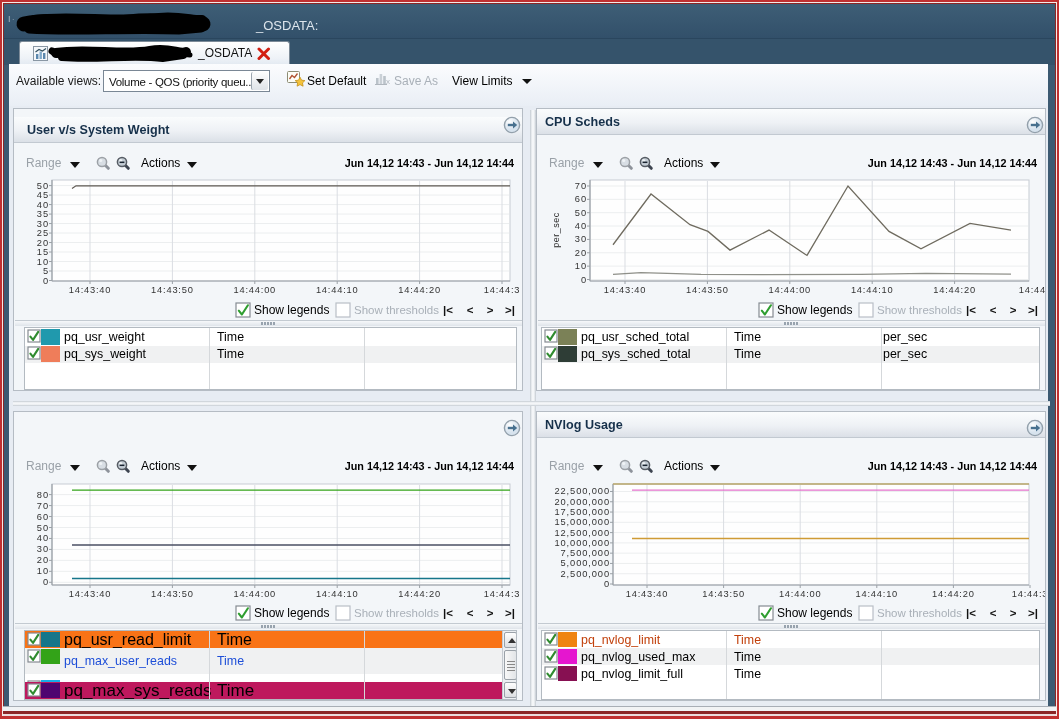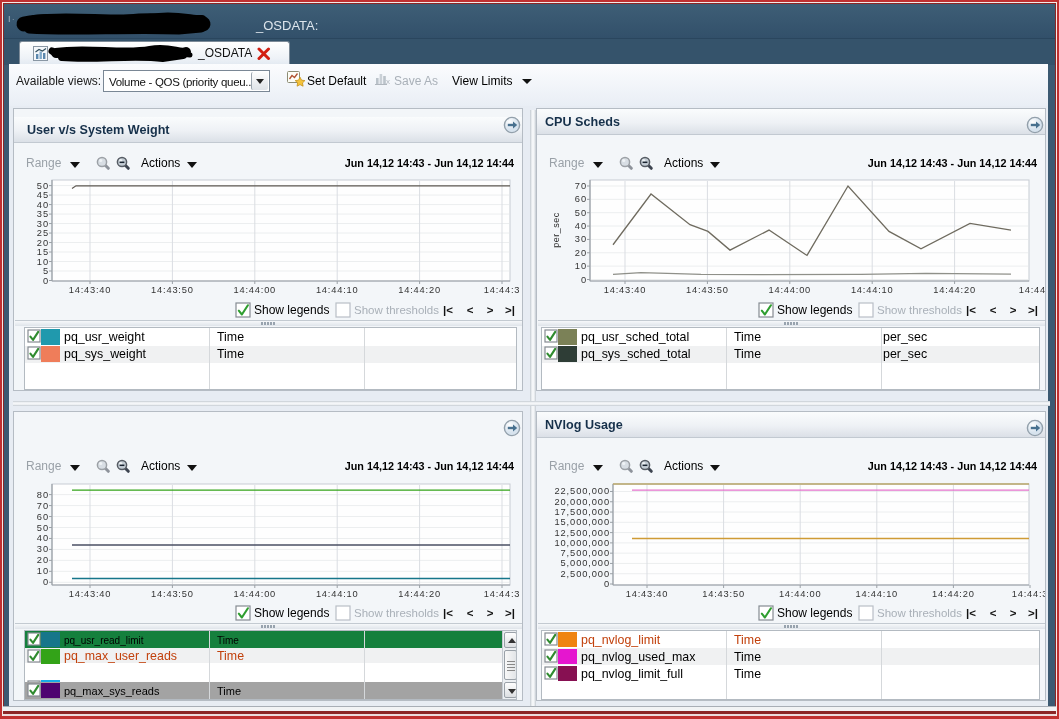--- a/index.html
+++ b/index.html
@@ -439,48 +439,48 @@
     </svg>
     <div style="position:absolute;left:1px;top:211px;width:508px;height:6px;background:linear-gradient(#f6f8fa,#dfe4ea);border-top:1px solid #c3cad1;"></div>
     <div style="position:absolute;left:247px;top:212px;width:16px;height:5px;">
       <span style="position:absolute;left:0px;top:1px;width:1.5px;height:3px;background:#98a3ae;"></span>
       <span style="position:absolute;left:3px;top:1px;width:1.5px;height:3px;background:#98a3ae;"></span>
       <span style="position:absolute;left:6px;top:1px;width:1.5px;height:3px;background:#98a3ae;"></span>
       <span style="position:absolute;left:9px;top:1px;width:1.5px;height:3px;background:#98a3ae;"></span>
       <span style="position:absolute;left:12px;top:1px;width:1.5px;height:3px;background:#98a3ae;"></span>
     </div>
     <div style="position:absolute;left:10px;top:218px;width:493px;height:70px;background:#fff;border:1px solid #b3bac1;overflow:hidden;">
-      <div style="position:absolute;left:0;top:0px;width:491px;height:17px;background:#15803d;font-size:10px;color:#000;">
+      <div style="position:absolute;left:0;top:0px;width:491px;height:17px;background:#f97316;font-size:16px;color:#000;">
         <svg width="16" height="16" style="position:absolute;left:2px;top:0.5px">
           <rect x="1" y="1" width="12" height="12" fill="#ffffff" stroke="#858b92" stroke-width="1.2"></rect>
           <path d="M 3.4000000000000004 7.6000000000000005 L 6.04 10.84 L 11.2 2.92" fill="none" stroke="#2f8b2f" stroke-width="2.1" stroke-linecap="round" stroke-linejoin="round"></path>
         </svg>
         <div style="position:absolute;left:16px;top:0.5px;width:19px;height:15.5px;background:#16768a;"></div>
         <span style="position:absolute;left:39px;top:50%;transform:translateY(-50%);">pq_usr_read_limit</span>
         <span style="position:absolute;left:192px;top:50%;transform:translateY(-50%);">Time</span>
       </div>
-      <div style="position:absolute;left:0;top:17px;width:491px;height:15px;background:#f0f1f2;font-size:12.4px;color:#c2410c;">
+      <div style="position:absolute;left:0;top:17px;width:491px;height:26px;background:#f0f1f2;font-size:12.4px;color:#1d4ed8;">
         <svg width="16" height="16" style="position:absolute;left:2px;top:0.5px">
           <rect x="1" y="1" width="12" height="12" fill="#ffffff" stroke="#858b92" stroke-width="1.2"></rect>
           <path d="M 3.4000000000000004 7.6000000000000005 L 6.04 10.84 L 11.2 2.92" fill="none" stroke="#2f8b2f" stroke-width="2.1" stroke-linecap="round" stroke-linejoin="round"></path>
         </svg>
         <div style="position:absolute;left:16px;top:0.5px;width:19px;height:15.5px;background:#33a318;"></div>
         <span style="position:absolute;left:39px;top:50%;transform:translateY(-50%);">pq_max_user_reads</span>
         <span style="position:absolute;left:192px;top:50%;transform:translateY(-50%);">Time</span>
       </div>
       <div style="position:absolute;left:0;top:48px;width:491px;height:17px;background:#ffffff;font-size:12.4px;color:#000;">
         <svg width="16" height="16" style="position:absolute;left:2px;top:0.5px">
           <rect x="1" y="1" width="12" height="12" fill="#ffffff" stroke="#858b92" stroke-width="1.2"></rect>
           <path d="M 3.4000000000000004 7.6000000000000005 L 6.04 10.84 L 11.2 2.92" fill="none" stroke="#2f8b2f" stroke-width="2.1" stroke-linecap="round" stroke-linejoin="round"></path>
         </svg>
         <div style="position:absolute;left:16px;top:0.5px;width:19px;height:15.5px;background:#18ace8;"></div>
         <span style="position:absolute;left:39px;top:50%;transform:translateY(-50%);">pq_sys_read_limit</span>
         <span style="position:absolute;left:192px;top:50%;transform:translateY(-50%);">Time</span>
       </div>
-      <div style="position:absolute;left:0;top:51px;width:491px;height:17px;background:#a3a3a3;font-size:11px;color:#000;text-decoration:underline;">
+      <div style="position:absolute;left:0;top:51px;width:491px;height:17px;background:#be185d;font-size:17px;color:#000;text-decoration:underline;">
         <svg width="16" height="16" style="position:absolute;left:2px;top:0.5px">
           <rect x="1" y="1" width="12" height="12" fill="#ffffff" stroke="#858b92" stroke-width="1.2"></rect>
           <path d="M 3.4000000000000004 7.6000000000000005 L 6.04 10.84 L 11.2 2.92" fill="none" stroke="#2f8b2f" stroke-width="2.1" stroke-linecap="round" stroke-linejoin="round"></path>
         </svg>
         <div style="position:absolute;left:16px;top:0.5px;width:19px;height:15.5px;background:#4e0470;"></div>
         <span style="position:absolute;left:39px;top:50%;transform:translateY(-50%);">pq_max_sys_reads</span>
         <span style="position:absolute;left:192px;top:50%;transform:translateY(-50%);">Time</span>
       </div>
       <div style="position:absolute;left:184px;top:0;width:1px;height:68px;background:#d5d8db;"></div>
       <div style="position:absolute;left:339px;top:0;width:1px;height:68px;background:#d5d8db;"></div>

